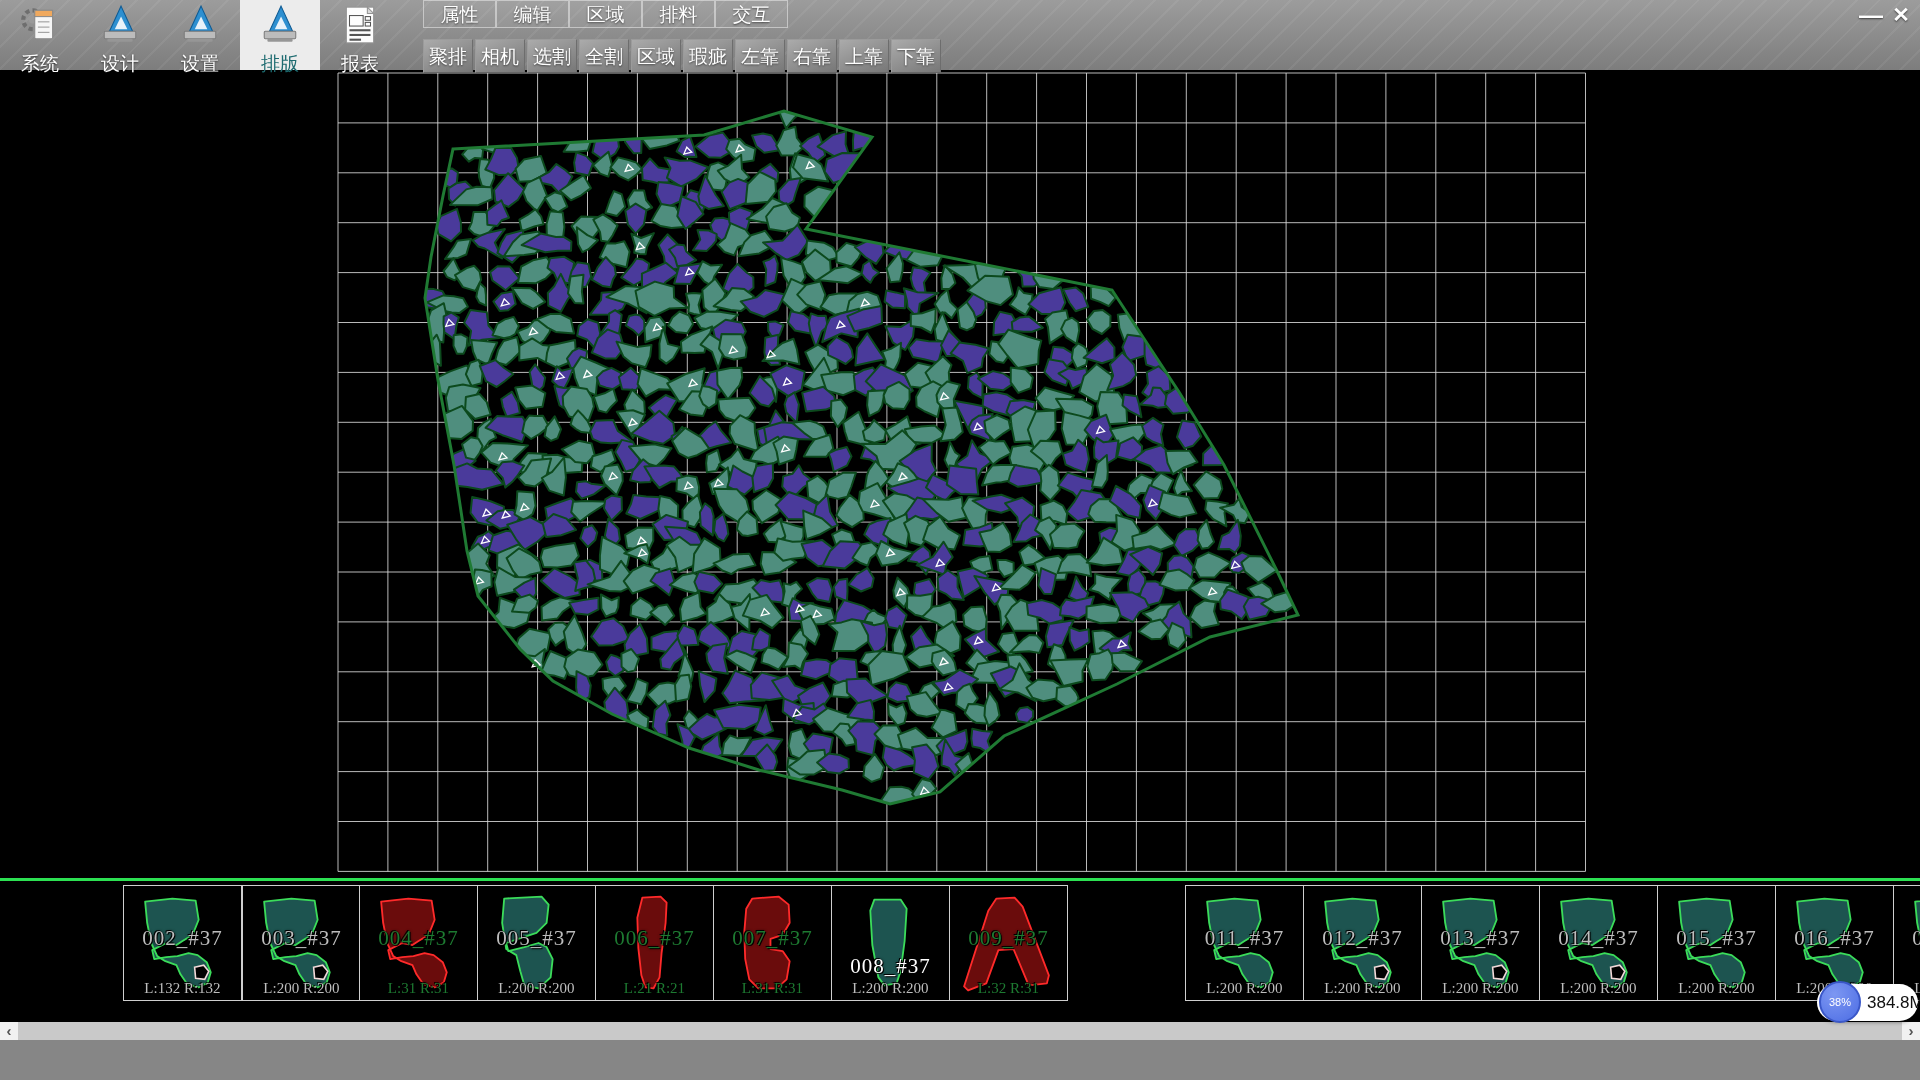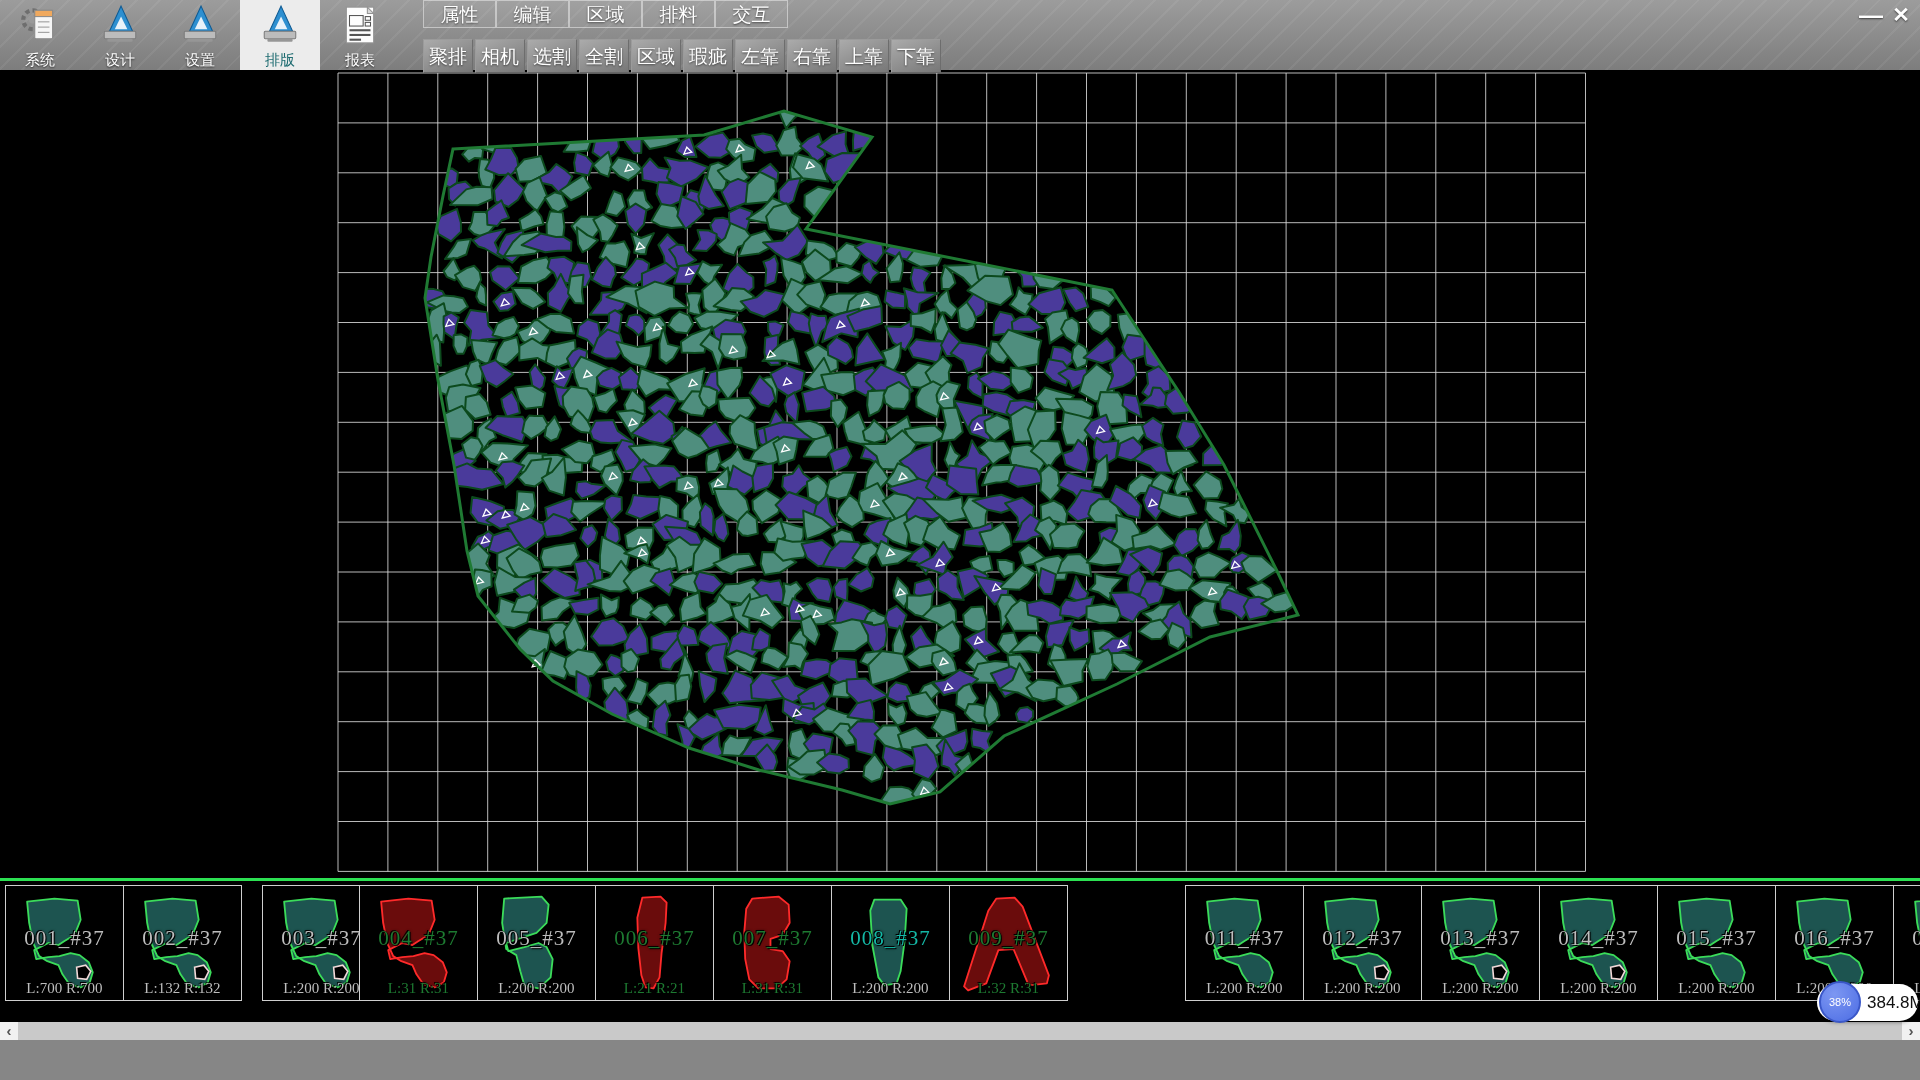--- a/index.html
+++ b/index.html
@@ -9,21 +9,21 @@
   
   .toolbar{position:absolute;left:0;top:0;width:1920px;height:70px;
     background:linear-gradient(#9c9c9c,#7d7d7d);
     border-bottom:1px solid #4f4f4f;}
   .toolbar::after{content:"";position:absolute;inset:0;pointer-events:none;
     background:repeating-linear-gradient(135deg,rgba(255,255,255,.06) 0 2px,transparent 2px 16px);}
   .apps{position:absolute;left:0;top:0;height:70px;display:flex;z-index:2;}
   .app-btn{width:80px;height:70px;display:flex;flex-direction:column;align-items:center;
     justify-content:flex-start;padding-top:4px;box-sizing:border-box;cursor:default;}
   .app-btn svg{width:42px;height:42px;}
-  .app-btn .lbl{font-size:15px;color:#fff;text-shadow:0 1px 2px rgba(0,0,0,.7);margin-top:1px;}
+  .app-btn .lbl{font-size:19px;color:#fff;text-shadow:0 1px 2px rgba(0,0,0,.7);margin-top:1px;}
   .app-btn.selected{background:#ececec;}
   .app-btn.selected .lbl{color:#1d6b70;text-shadow:none;}
 
   .menu-area{position:absolute;left:423px;top:0;z-index:2;}
   .tab-row{display:flex;height:30px;}
   .tab{width:73px;height:28px;border:1px solid rgba(235,235,235,.55);
     background:rgba(255,255,255,.05);color:#fff;font-size:19px;line-height:28px;
     text-align:center;text-shadow:0 1px 2px rgba(0,0,0,.55);box-sizing:border-box;}
   .tool-row{display:flex;margin-top:9px;}
   .tool-btn{width:50px;height:34px;margin-right:2px;color:#fff;font-size:19px;line-height:34px;
@@ -855,41 +855,33 @@
         <path d="M940.0,595.0 L948.0,593.0 L943.0,588.0 Z" fill="none" stroke="#ffffff" stroke-width="1.3"></path>
         <path d="M944.6,620.3 L952.6,618.3 L947.6,613.3 Z" fill="none" stroke="#ffffff" stroke-width="1.3"></path>
         <path d="M793.2,646.3 L801.2,644.3 L796.2,639.3 Z" fill="none" stroke="#ffffff" stroke-width="1.3"></path>
         <path d="M920.7,724.3 L928.7,722.3 L923.7,717.3 Z" fill="none" stroke="#ffffff" stroke-width="1.3"></path>
       </g>
       <polygon points="453,79 704,65 784,41 872,67 806,159 1112,220 1179,322 1224,395 1277,501 1298,545 1210,567 1117,614 1004,666 940,722 890,734 842,720 759,700 689,678 612,644 553,611 520,579 478,526 467,481 454,395 438,310 425,228 431,187 443,126" fill="none" stroke="#1f7a33" stroke-width="3"></polygon>
     </svg></div>
 
 <div class="strip-line" id="stripLine" style="background: rgb(44, 224, 82);"></div>
 <div class="strip" id="strip">
-    <div class="cell" style="left: 5px;">
+    <div class="cell" style="left: 123px;">
       <svg viewBox="0 0 100 100">
         <path d="M13,9 L40,6 L63,8 L66,27 L60,42 L50,48 L44,52 L34,50 L20,57 L22,66 L34,64 L45,63 L56,60 L65,62 L74,69 L78,79 L75,89 L66,94 L55,91 L48,81 L44,72 L33,68 L25,63 L19,50 L15,30 Z" fill="#1d5450" stroke="#3bdc5a" stroke-width="1.8" stroke-linejoin="round"></path>
         <path d="M62,74 L71,72 L76,78 L72,86 L63,85 Z" fill="#000" stroke="#f2d9d9" stroke-width="1.6"></path>
       </svg>
-      <div class="nm" style="color: rgb(189, 189, 189);">001_#37</div>
-      <div class="lr" style="color: rgb(189, 189, 189);">L:700 R:700</div>
-    </div>
-    <div class="cell" style="left: 123px;">
+      <div class="nm" style="color: rgb(189, 189, 189);">002_#37</div>
+      <div class="lr" style="color: rgb(189, 189, 189);">L:132 R:132</div>
+    </div>
+    <div class="cell" style="left: 242px;">
       <svg viewBox="0 0 100 100">
         <path d="M13,9 L40,6 L63,8 L66,27 L60,42 L50,48 L44,52 L34,50 L20,57 L22,66 L34,64 L45,63 L56,60 L65,62 L74,69 L78,79 L75,89 L66,94 L55,91 L48,81 L44,72 L33,68 L25,63 L19,50 L15,30 Z" fill="#1d5450" stroke="#3bdc5a" stroke-width="1.8" stroke-linejoin="round"></path>
         <path d="M62,74 L71,72 L76,78 L72,86 L63,85 Z" fill="#000" stroke="#f2d9d9" stroke-width="1.6"></path>
       </svg>
-      <div class="nm" style="color: rgb(189, 189, 189);">002_#37</div>
-      <div class="lr" style="color: rgb(189, 189, 189);">L:132 R:132</div>
-    </div>
-    <div class="cell" style="left: 242px; margin-left: 20px;">
-      <svg viewBox="0 0 100 100">
-        <path d="M13,9 L40,6 L63,8 L66,27 L60,42 L50,48 L44,52 L34,50 L20,57 L22,66 L34,64 L45,63 L56,60 L65,62 L74,69 L78,79 L75,89 L66,94 L55,91 L48,81 L44,72 L33,68 L25,63 L19,50 L15,30 Z" fill="#1d5450" stroke="#3bdc5a" stroke-width="1.8" stroke-linejoin="round"></path>
-        <path d="M62,74 L71,72 L76,78 L72,86 L63,85 Z" fill="#000" stroke="#f2d9d9" stroke-width="1.6"></path>
-      </svg>
       <div class="nm" style="color: rgb(189, 189, 189);">003_#37</div>
       <div class="lr" style="color: rgb(189, 189, 189);">L:200 R:200</div>
     </div>
     <div class="cell" style="left: 359px;">
       <svg viewBox="0 0 100 100">
         <path d="M13,9 L40,6 L63,8 L66,27 L60,42 L50,48 L44,52 L34,50 L20,57 L22,66 L34,64 L45,63 L56,60 L65,62 L74,69 L78,79 L75,89 L66,94 L55,91 L48,81 L44,72 L33,68 L25,63 L19,50 L15,30 Z" fill="#6a0c0c" stroke="#ff2a2a" stroke-width="1.8" stroke-linejoin="round"></path>
       </svg>
       <div class="nm" style="color: rgb(29, 122, 49);">004_#37</div>
       <div class="lr" style="color: rgb(29, 122, 49);">L:31 R:31</div>
     </div>
@@ -911,21 +903,21 @@
       <svg viewBox="0 0 100 100">
         <path d="M30,6 L56,4 L66,12 L67,30 L60,42 L48,46 L48,56 L60,58 L67,68 L64,86 L54,95 L36,95 L27,86 L23,66 L22,40 L24,16 Z" fill="#6a0c0c" stroke="#ff2a2a" stroke-width="1.8" stroke-linejoin="round"></path>
       </svg>
       <div class="nm" style="color: rgb(29, 122, 49);">007_#37</div>
       <div class="lr" style="color: rgb(29, 122, 49);">L:31 R:31</div>
     </div>
     <div class="cell" style="left: 831px;">
       <svg viewBox="0 0 100 100">
         <path d="M34,7 L60,7 L66,16 L64,48 L60,78 L56,90 L44,92 L38,84 L32,52 L30,18 Z" fill="#1d5450" stroke="#3bdc5a" stroke-width="1.8" stroke-linejoin="round"></path>
       </svg>
-      <div class="nm" style="color: #14b8a6;">008_#37</div>
+      <div class="nm" style="color: #ffffff; margin-top: 28px;">008_#37</div>
       <div class="lr" style="color: rgb(189, 189, 189);">L:200 R:200</div>
     </div>
     <div class="cell" style="left: 949px;">
       <svg viewBox="0 0 100 100">
         <path d="M6,93 L30,18 L38,6 L56,5 L64,14 L90,82 L88,90 L70,92 L55,56 L40,57 L28,90 L10,97 Z" fill="#6a0c0c" stroke="#ff2a2a" stroke-width="1.8" stroke-linejoin="round"></path>
       </svg>
       <div class="nm" style="color: rgb(29, 122, 49);">009_#37</div>
       <div class="lr" style="color: rgb(29, 122, 49);">L:32 R:31</div>
     </div>
     <div class="cell" style="left: 1185px;">

